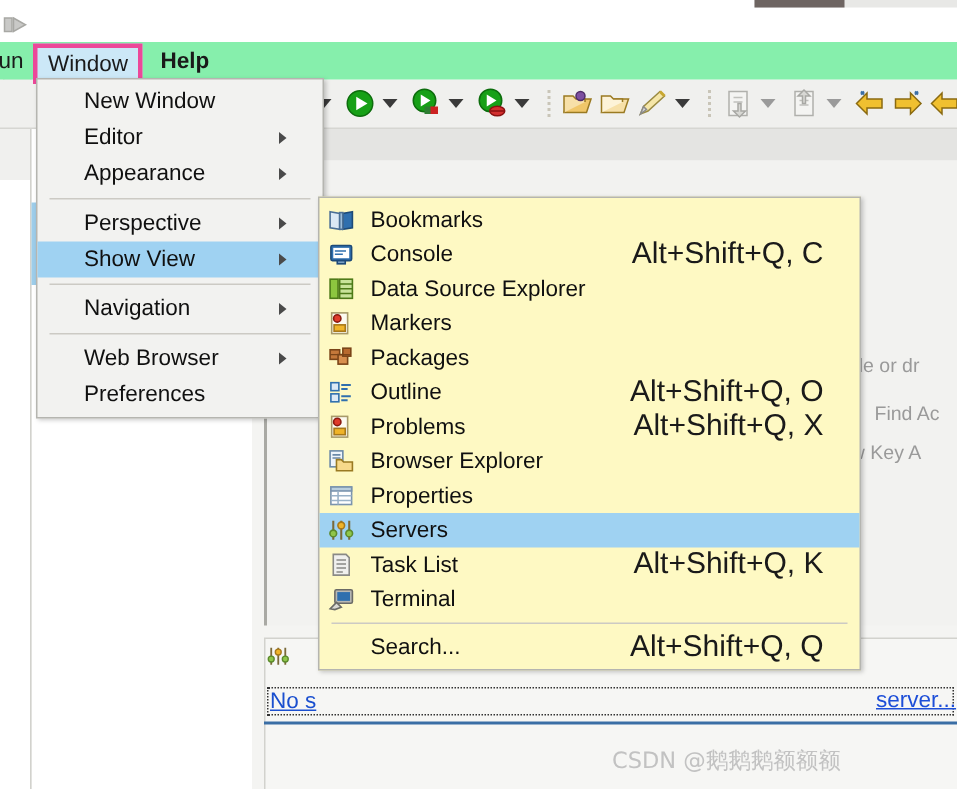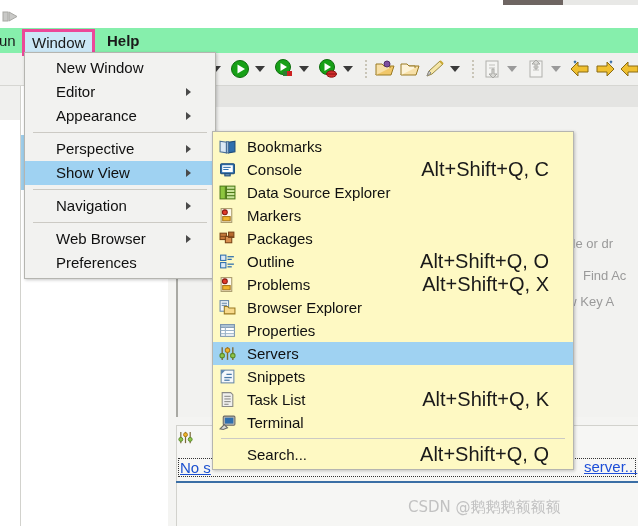--- a/index.html
+++ b/index.html
@@ -608,33 +608,20 @@
           <line x1="13" y1="2" x2="13" y2="14" stroke="#7a6a3a" stroke-width="1.3"></line>
           <circle cx="3" cy="10" r="2.1" fill="#8fc64a" stroke="#5c8a2c"></circle>
           <circle cx="8" cy="5" r="2.1" fill="#f0b429" stroke="#a8791a"></circle>
           <circle cx="13" cy="10" r="2.1" fill="#8fc64a" stroke="#5c8a2c"></circle>
         </svg>
       </span>
       <span class="label">Servers</span>
       <span class="accel"></span>
     </div>
 
-    <div class="menu-item">
-      <span class="mi-icon">
-        <svg class="icon-svg" width="17" height="17" viewBox="0 0 16 16">
-          <rect x="2" y="2" width="12" height="12" fill="#f4f8fc" stroke="#6a89a8"></rect>
-          <polygon points="2,2 6,2 2,6" fill="#5a86b0"></polygon>
-          <line x1="7" y1="6" x2="12" y2="6" stroke="#4a7aa8" stroke-width="1.2"></line>
-          <line x1="5" y1="9" x2="12" y2="9" stroke="#4a7aa8" stroke-width="1.2"></line>
-          <line x1="5" y1="11.5" x2="10" y2="11.5" stroke="#4a7aa8" stroke-width="1.2"></line>
-        </svg>
-      </span>
-      <span class="label">Snippets</span>
-      <span class="accel"></span>
-    </div>
 
     <div class="menu-item">
       <span class="mi-icon">
         <svg class="icon-svg" width="17" height="17" viewBox="0 0 16 16">
           <path d="M3 1.5 L11 1.5 L13 3.5 L13 14.5 L3 14.5 Z" fill="#f0f0ee" stroke="#8a8a86"></path>
           <line x1="5" y1="5" x2="11" y2="5" stroke="#8a8a86"></line>
           <line x1="5" y1="7.5" x2="11" y2="7.5" stroke="#8a8a86"></line>
           <line x1="5" y1="10" x2="11" y2="10" stroke="#8a8a86"></line>
           <line x1="5" y1="12.5" x2="9" y2="12.5" stroke="#8a8a86"></line>
         </svg>

